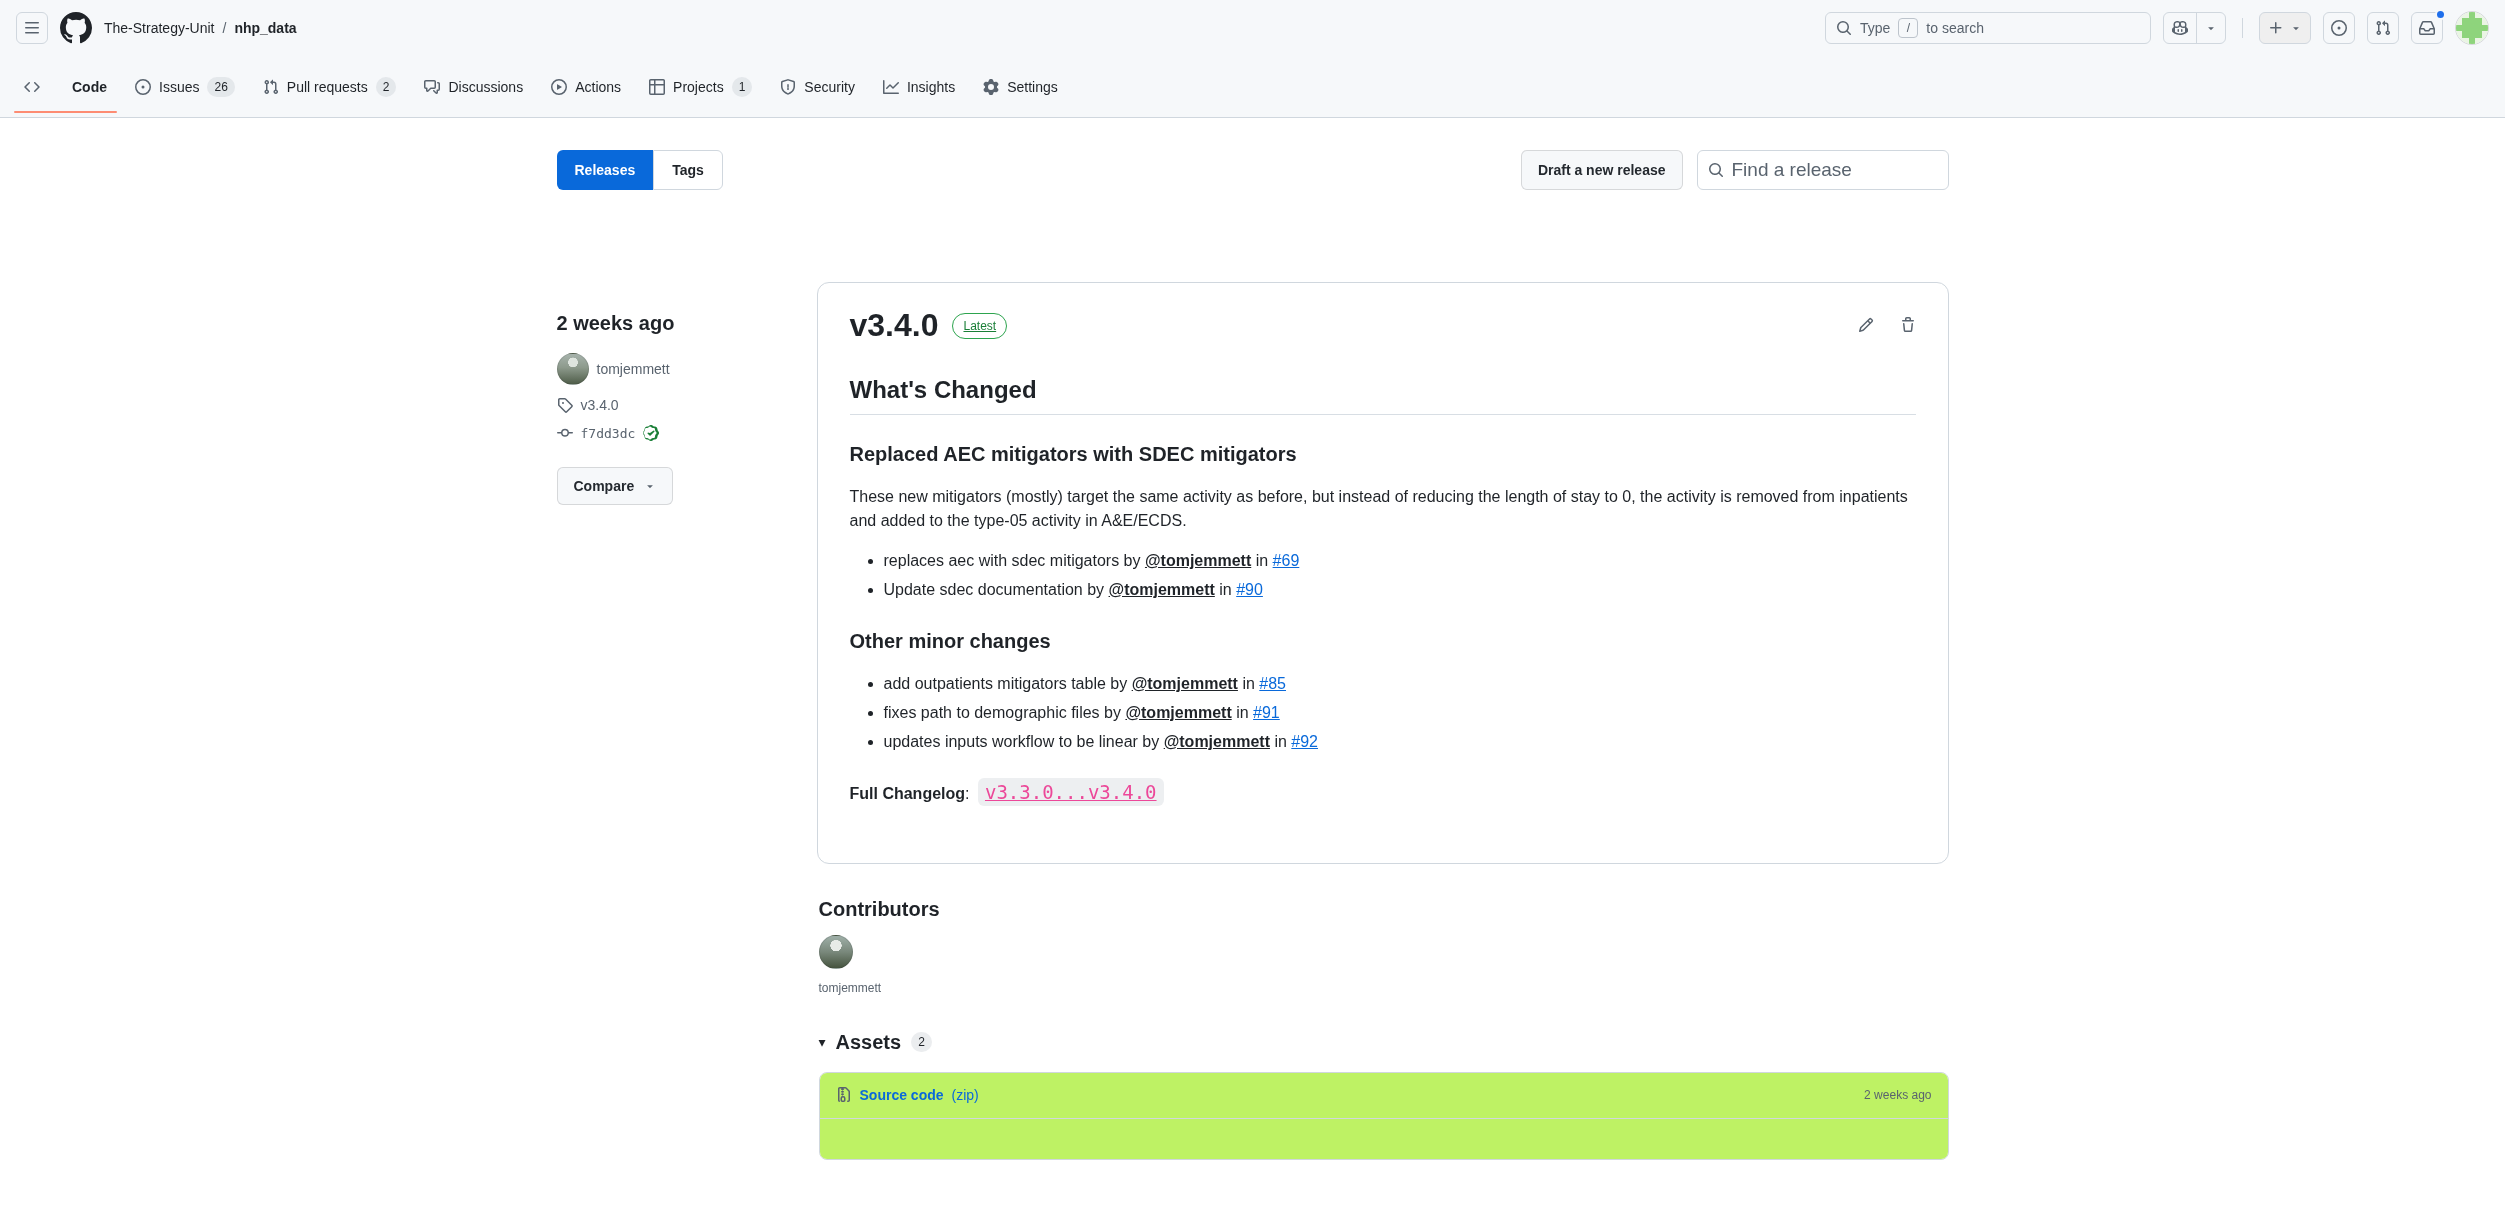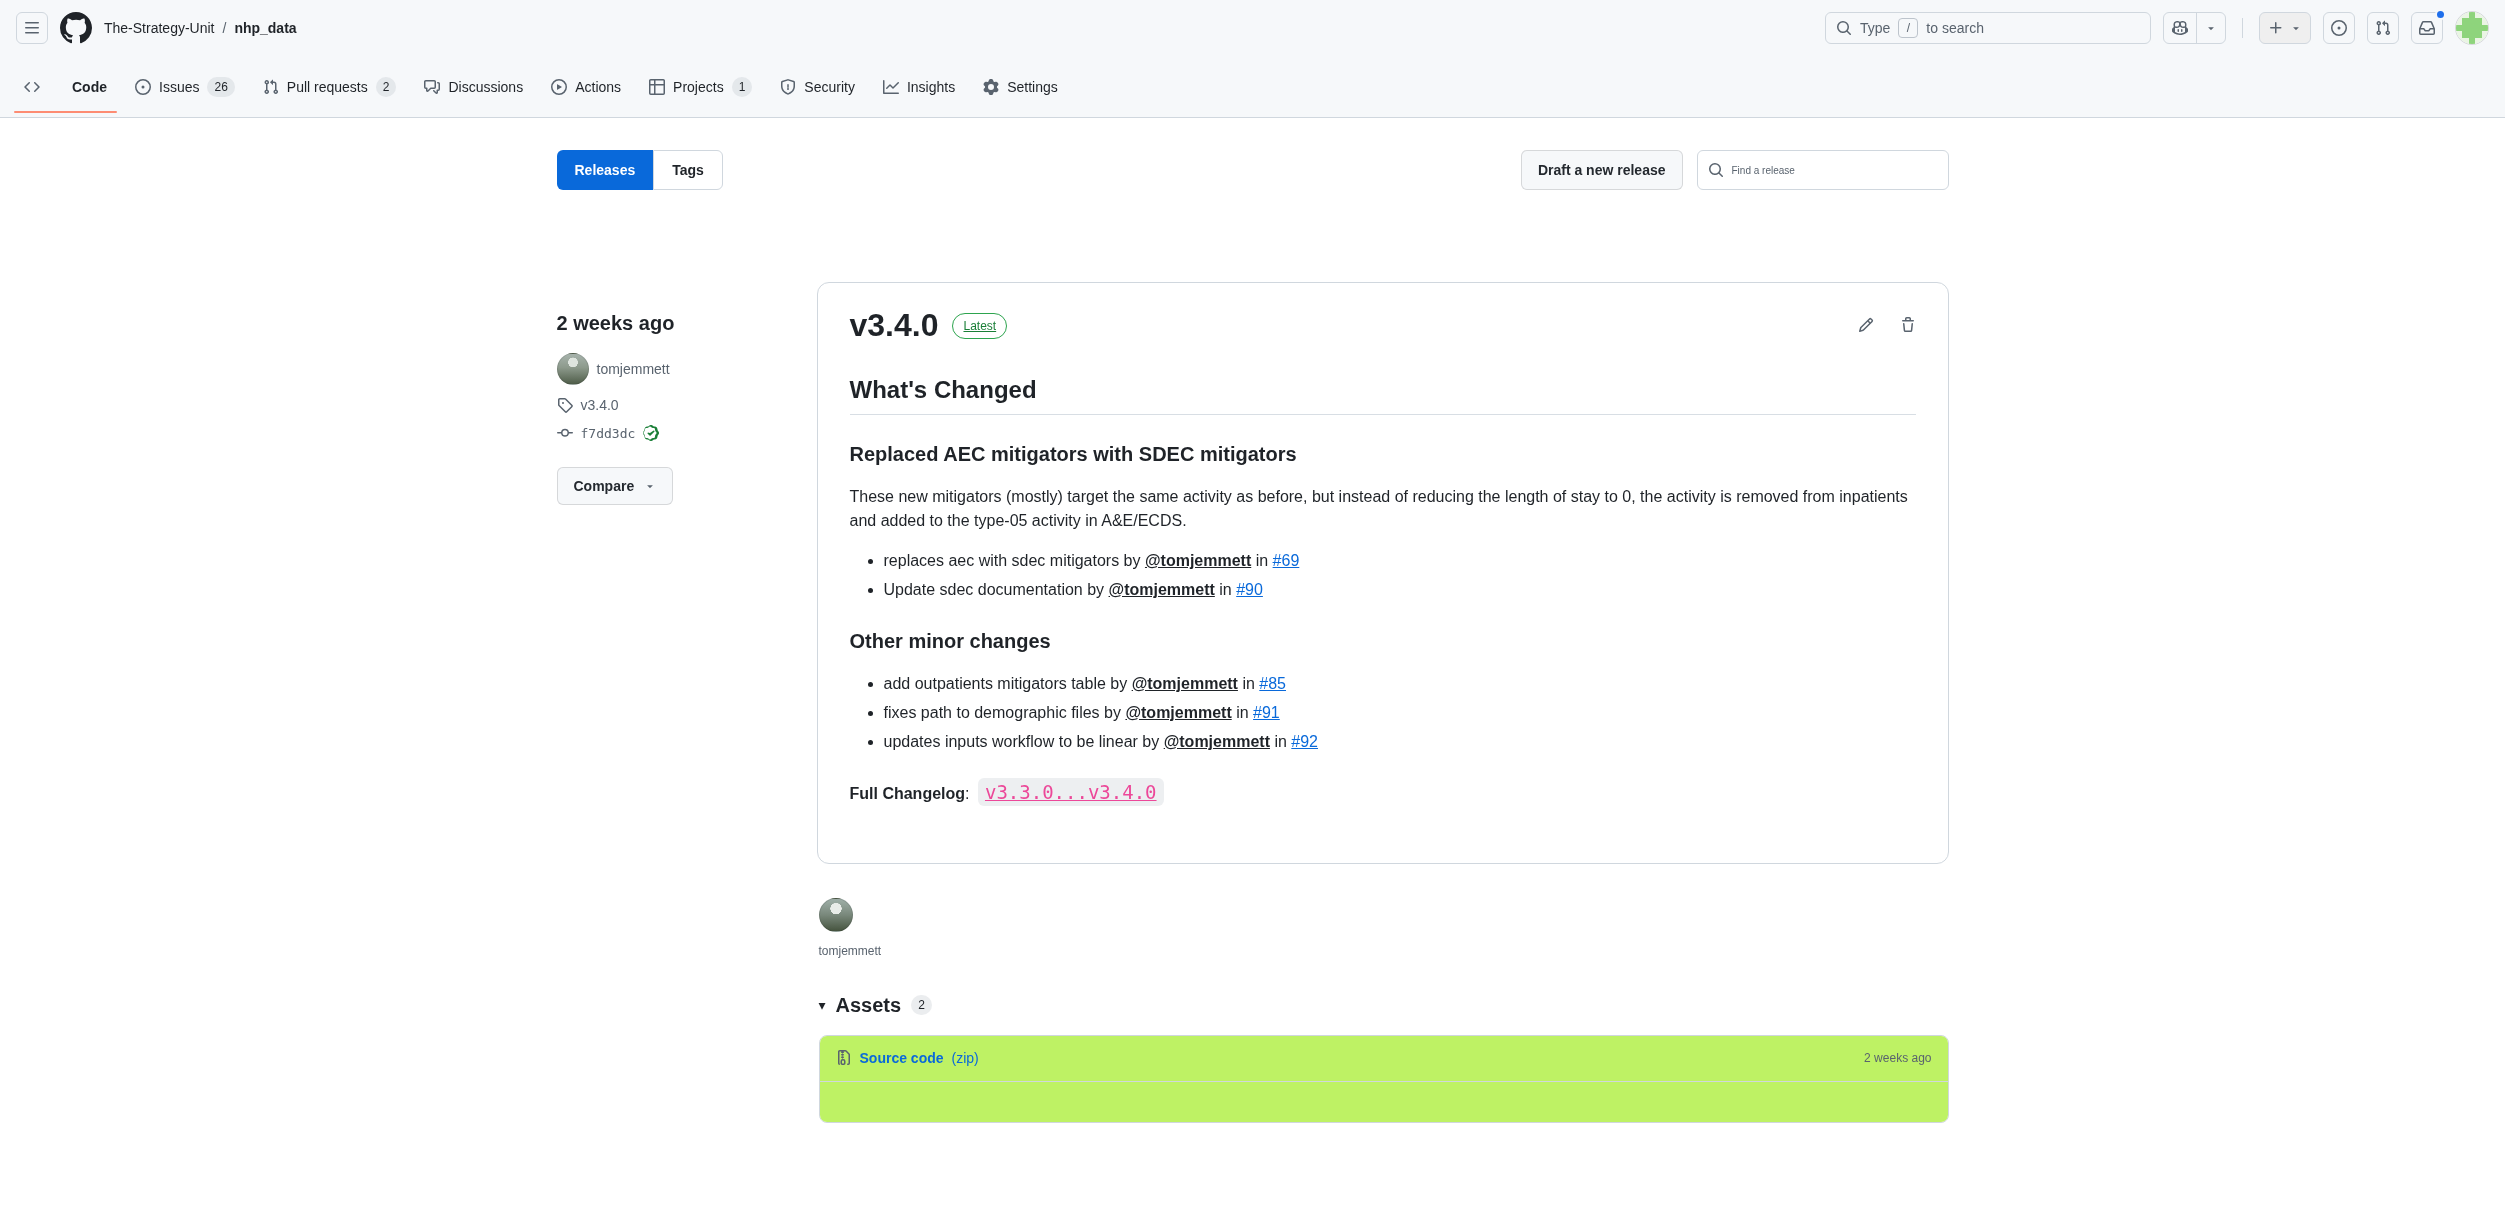--- a/index.html
+++ b/index.html
@@ -74,21 +74,21 @@
   .controls-right { display: flex; align-items: center; gap: 14px; }
   .draft-btn {
     height: 40px; padding: 0 16px; background: #f6f8fa; border: 1px solid rgba(31,35,40,.15);
     border-radius: 6px; font-weight: 600; font-size: 14px; color: #24292f; display: flex; align-items: center; cursor: pointer;
   }
   .find-release {
     width: 252px; height: 40px; border: 1px solid #d0d7de; border-radius: 6px; background: #fff;
     display: flex; align-items: center; gap: 8px; padding: 0 10px; color: #59636e;
   }
   .find-release input {
-    border: none; outline: none; background: transparent; font-size: 10px; width: 100%;
+    border: none; outline: none; background: transparent; font-size: 19px; width: 100%;
     font-family: inherit; color: #8b5cf6;
   }
   .find-release input::placeholder { color: #59636e; }
 
   
   .release-row { margin-top: 92px; display: flex; }
   .release-sidebar { width: 260px; flex: none; padding-top: 30px; }
   .side-date { font-size: 20px; font-weight: 600; margin-bottom: 18px; }
   .side-row { display: flex; align-items: center; gap: 8px; margin-bottom: 12px; color: #59636e; font-size: 14px; }
   .photo-avatar {
@@ -472,20 +472,21 @@
           </ul>
 
           <p class="changelog-line">
             <b>Full Changelog</b><span>:</span>
             <a class="changelog-code">v3.3.0...v3.4.0</a>
           </p>
         </div>
       </div>
 
       <div class="contributors">
+        <h3 class="section-h">Contributors</h3>
         <div class="contrib-avatar"></div>
         <div class="contrib-name">tomjemmett</div>
       </div>
 
       <div class="assets">
         <div class="assets-summary">
           <span class="disclosure">▾</span>
           <span class="section-h">Assets</span>
           <span class="counter">2</span>
         </div>

